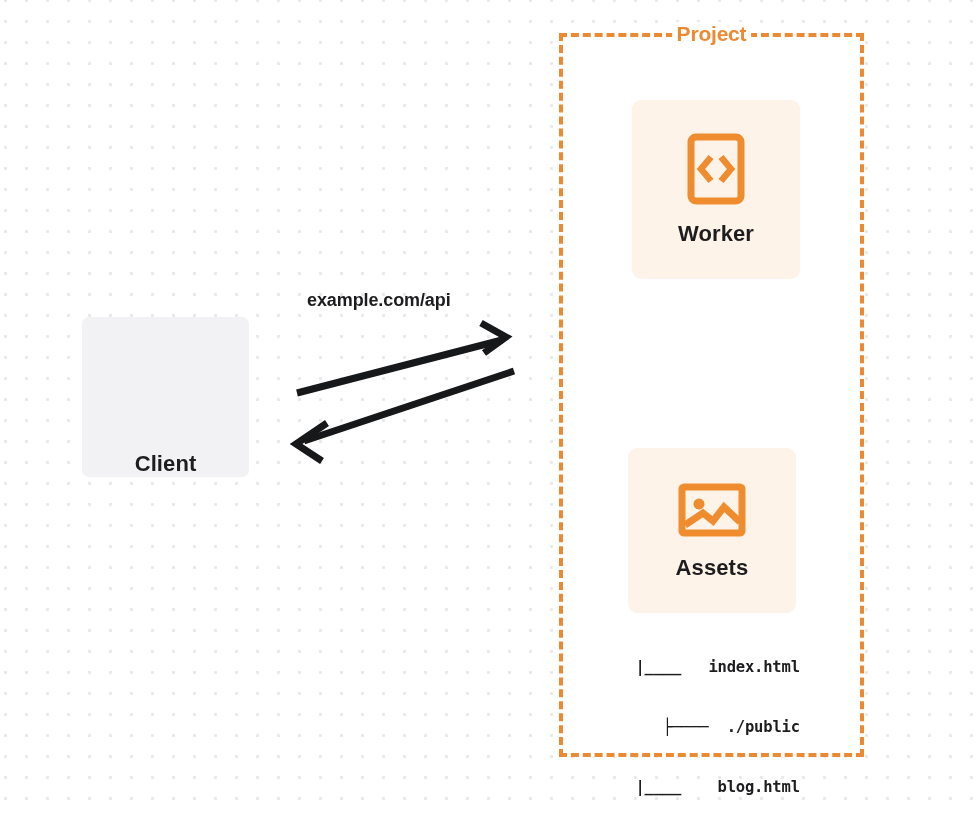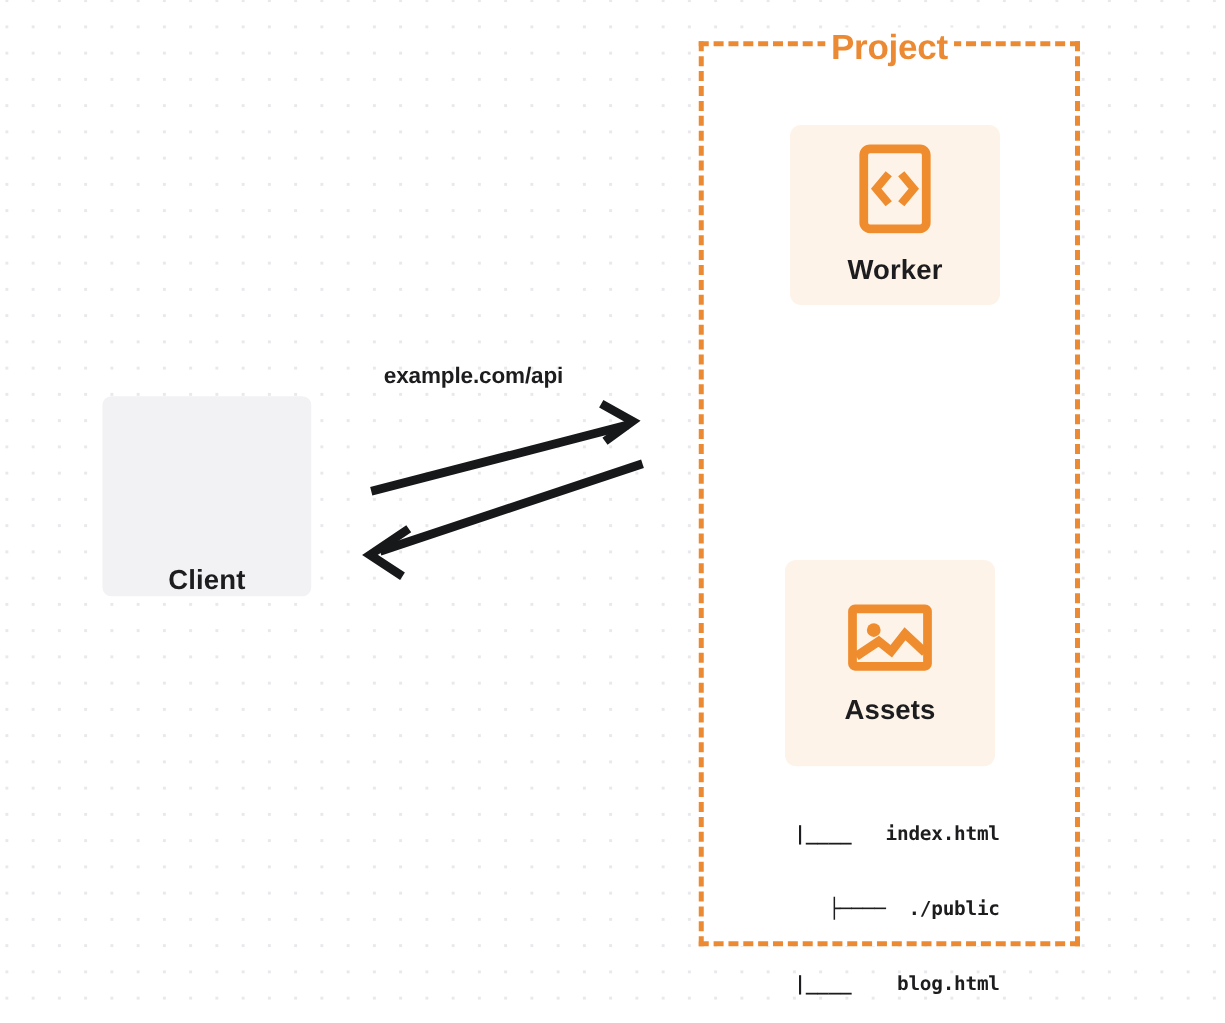--- a/index.html
+++ b/index.html
@@ -73,42 +73,42 @@
     background: #ffffff;
     border: 4px dashed #ec8a33;
   }
   .project-title {
     position: absolute;
     left: 50%;
     top: -15px;
     transform: translateX(-50%);
     background: #ffffff;
     padding: 0 5px;
-    font-size: 28px;
+    font-size: 21px;
     font-weight: 700;
     color: #ec8a33;
     white-space: nowrap;
     letter-spacing: -0.2px;
   }
 
   
   .service-tile {
     position: absolute;
     background: #fdf3e8;
     border-radius: 9px;
     display: flex;
     flex-direction: column;
     align-items: center;
     justify-content: center;
   }
   .tile-worker {
     left: 632px;
     top: 100px;
     width: 168px;
-    height: 144px;
+    height: 179px;
   }
   .tile-assets {
     left: 628px;
     top: 448px;
     width: 168px;
     height: 165px;
     justify-content: center;
   }
   .tile-icon {
     display: block;

